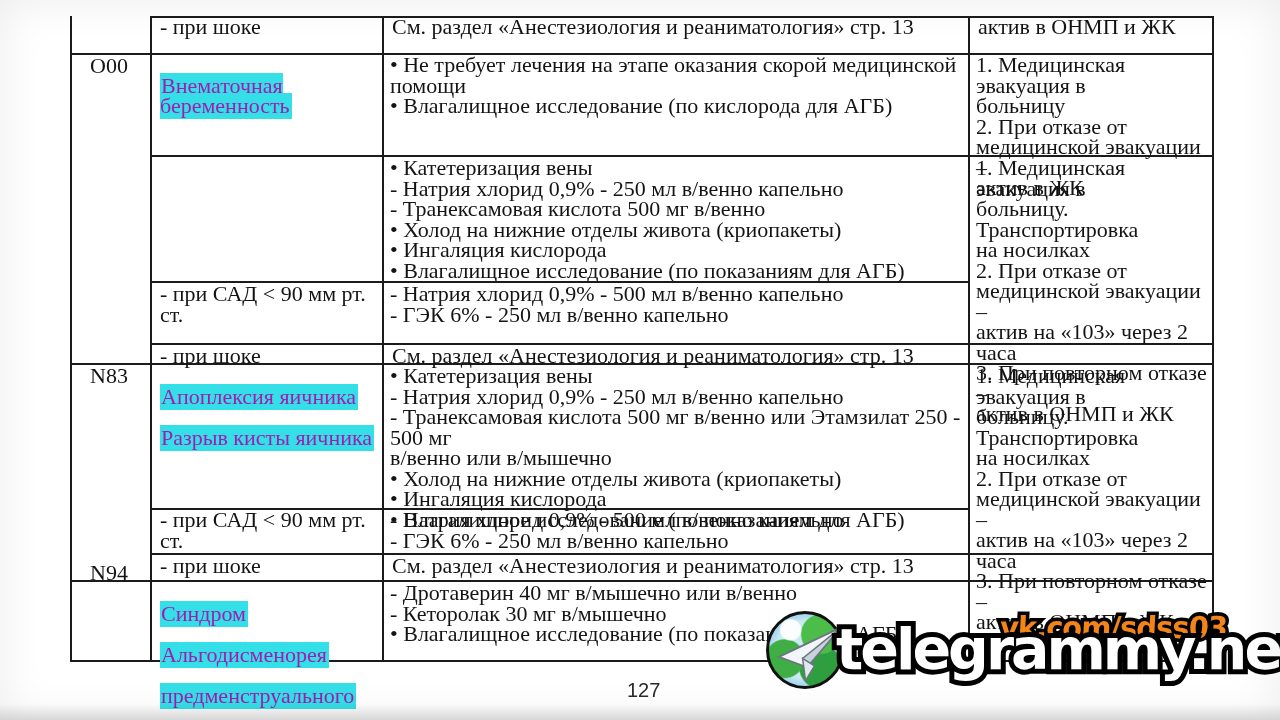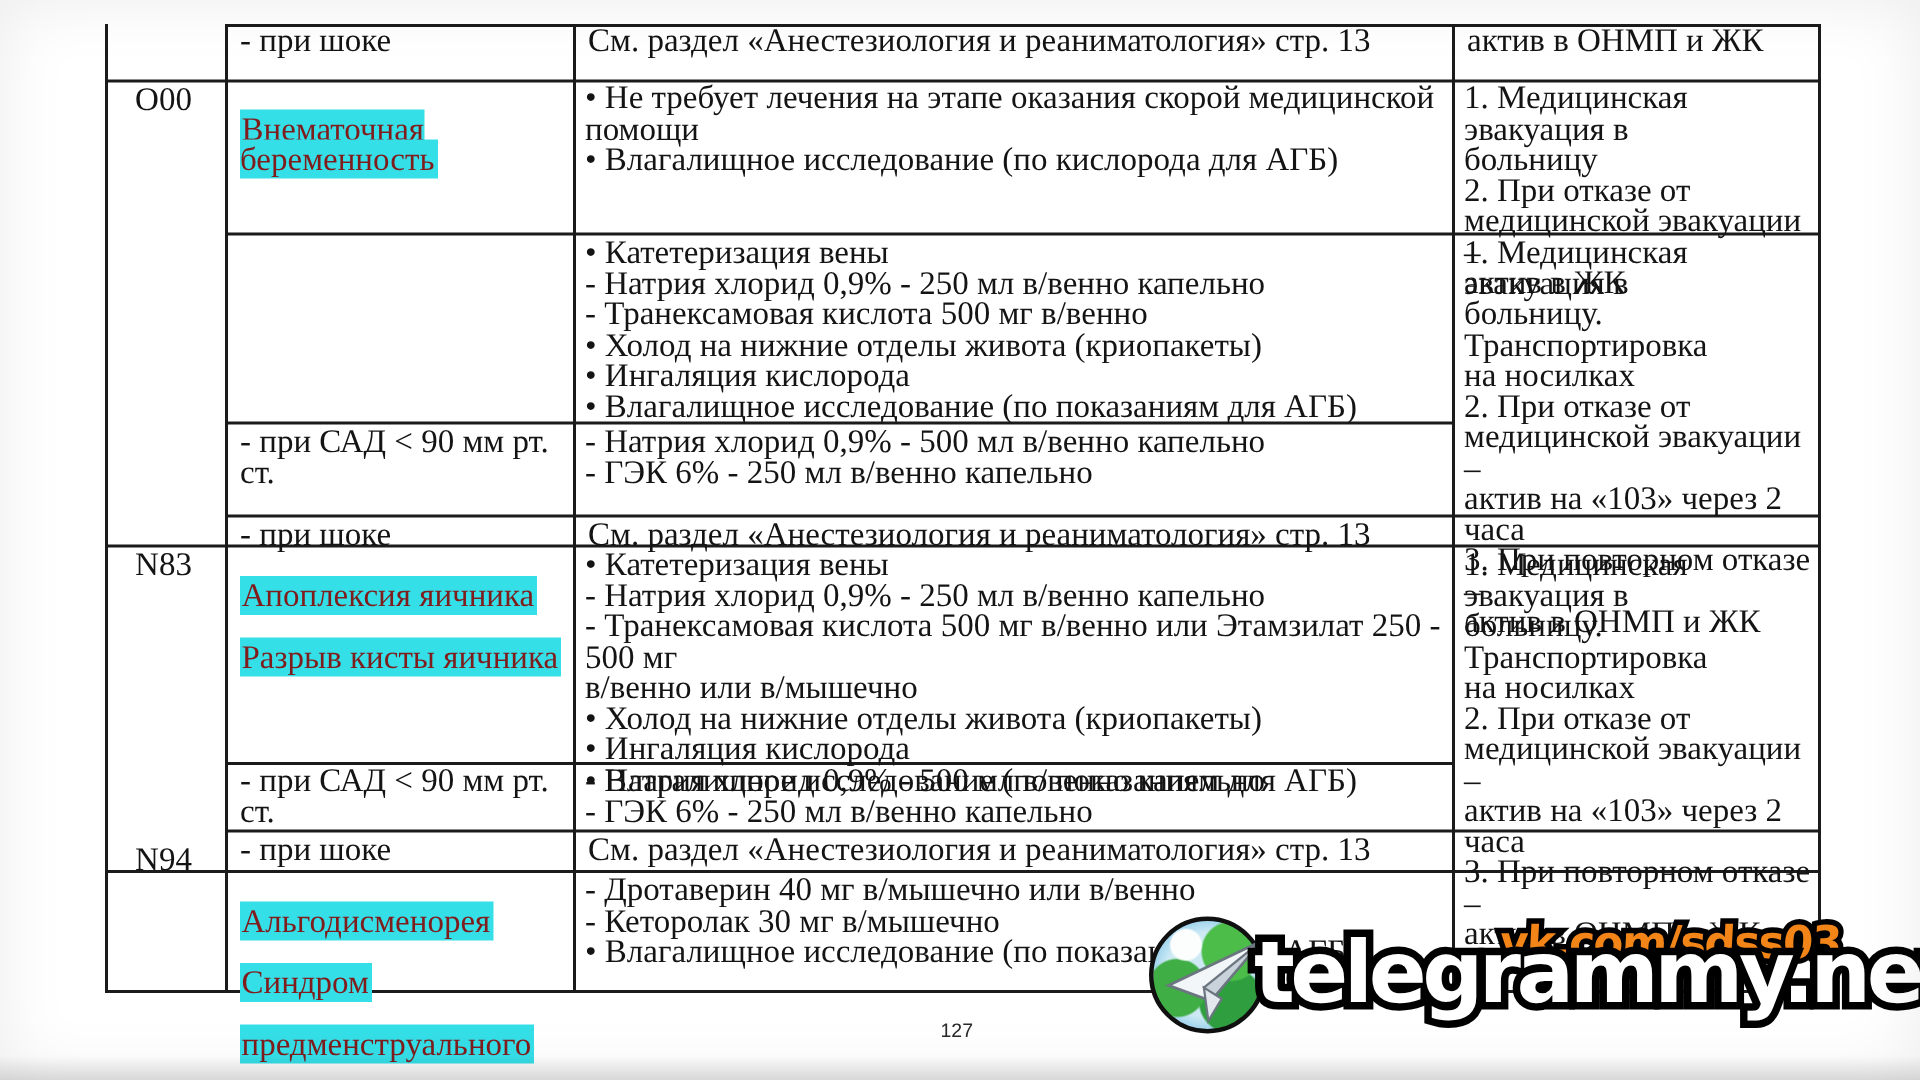--- a/index.html
+++ b/index.html
@@ -11,22 +11,22 @@
     box-shadow:inset 0 0 46px rgba(0,0,0,0.08);}
   .bottom-fade{position:absolute;left:0;right:0;bottom:0;height:16px;z-index:29;
     background:linear-gradient(rgba(0,0,0,0),rgba(0,0,0,0.12));pointer-events:none;}
   
   .v{position:absolute;width:2px;background:#1b1b1b;}
   .h{position:absolute;height:2px;background:#1b1b1b;}
   
   .txt{position:absolute;font-size:22px;line-height:20.5px;white-space:pre-line;}
   .code{width:78px;text-align:center;}
   .hl-line{line-height:20.5px;}
-  .hl{background:#35dfe8;color:#7f1d1d;padding:0 2px 1px 1px;}
-  .pagenum{position:absolute;font-family:"Liberation Sans",sans-serif;font-size:13px;color:#2a2a2a;}
+  .hl{background:#35dfe8;color:#a21caf;padding:0 2px 1px 1px;}
+  .pagenum{position:absolute;font-family:"Liberation Sans",sans-serif;font-size:20px;color:#2a2a2a;}
   
   .wm{position:absolute;z-index:20;pointer-events:none;}
   .wm-site{
     left:836px;top:613px;width:470px;
     font-family:"DejaVu Sans",sans-serif;font-weight:bold;
     font-size:57px;line-height:72px;letter-spacing:-3px;
     color:#ffffff;-webkit-text-stroke:10px #000;paint-order:stroke fill;
   }
   .wm-vk{
     left:1000px;top:610px;
@@ -133,22 +133,22 @@
   <div class="txt" style="left:160px;top:510px;width:220px">- при САД &lt; 90 мм рт. ст.</div>
   <div class="txt" style="left:390px;top:510px;width:572px">- Натрия хлорид 0,9% - 500 мл в/венно капельно
 - ГЭК 6% - 250 мл в/венно капельно</div>
 
   <div class="txt" style="left:160px;top:556px;width:220px">- при шоке</div>
   <div class="txt" style="left:392px;top:556px;width:572px">См. раздел «Анестезиология и реаниматология» стр. 13</div>
 
   <div class="txt code" style="left:70px;top:563px">N94</div>
 
   <div class="txt" style="left:160px;top:583px;width:220px">
+    <div class="hl-line"><span class="hl">Синдром</span></div>
     <div class="hl-line"><span class="hl">Альгодисменорея</span></div>
-    <div class="hl-line"><span class="hl">Синдром</span></div>
     <div class="hl-line"><span class="hl">предменструального</span></div>
     
   </div>
   <div class="txt" style="left:390px;top:583px;width:572px">- Дротаверин 40 мг в/мышечно или в/венно
 - Кеторолак 30 мг в/мышечно
 • Влагалищное исследование (по показаниям для АГБ)</div>
 
   <div class="pagenum" style="left:627px;top:679px">127</div>
 
   <div class="wm wm-globe"></div>

